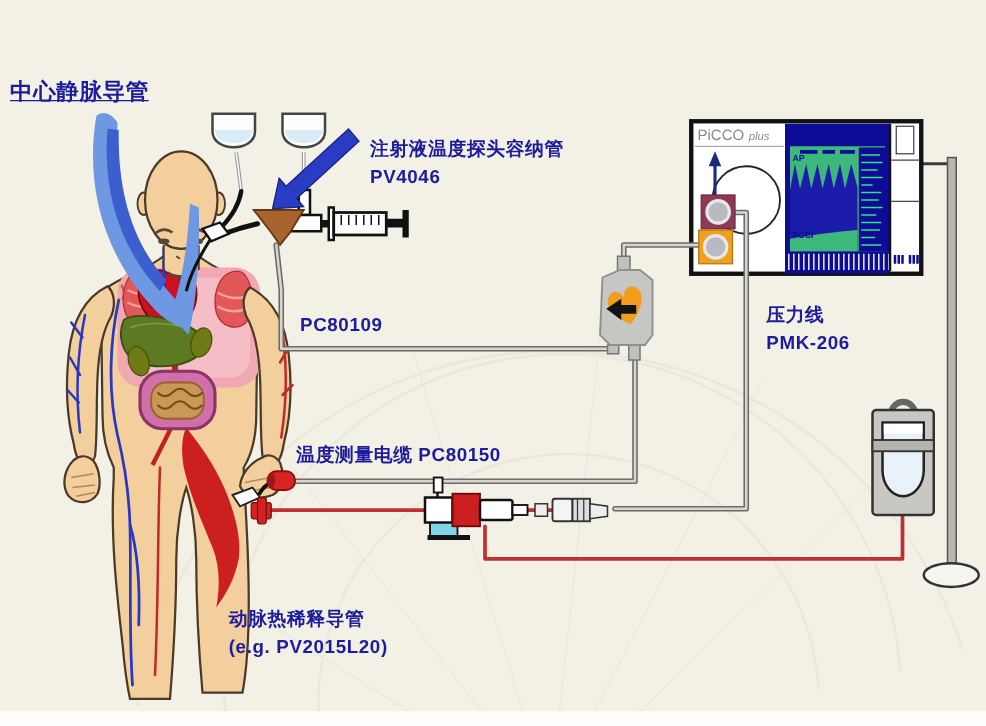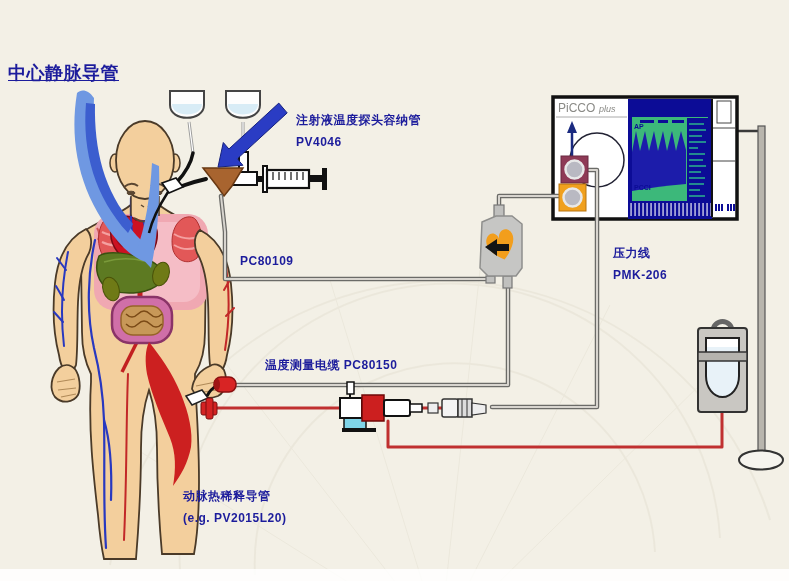--- a/index.html
+++ b/index.html
@@ -8,21 +8,21 @@
     width:789px;height:581px;
     background:#f3f0e6;
     overflow:hidden;
     font-family:"Liberation Sans","DejaVu Sans",sans-serif;
   }
   #art{position:absolute;left:0;top:0;}
   .lbl{
     position:absolute;
     color:#1c1c9c;
     font-weight:bold;
-    font-size:12px;
+    font-size:15px;
     line-height:22px;
     white-space:nowrap;
     letter-spacing:0.5px;
   }
   .lbl span{display:block;}
   .cable-outer{stroke:#6b6b68;stroke-width:4.5;fill:none;stroke-linejoin:round;stroke-linecap:round;}
   .cable-inner{stroke:#d8d5cf;stroke-width:2;fill:none;stroke-linejoin:round;stroke-linecap:round;}
   .redline{stroke:#c03030;stroke-width:3;fill:none;stroke-linejoin:round;stroke-linecap:round;}
   text{font-family:"Liberation Sans","DejaVu Sans",sans-serif;}
 </style>
@@ -366,21 +366,21 @@
 
 <div class="lbl" style="left:296px; top:109px;">
   <span>注射液温度探头容纳管</span>
   <span>PV4046</span>
 </div>
 
 <div class="lbl" style="left:240px; top:250px;">
   <span>PC80109</span>
 </div>
 
-<div class="lbl" style="left:237px; top:354px;margin-left:28px;">
+<div class="lbl" style="left:237px; top:354px;">
   <span>温度测量电缆 PC80150</span>
 </div>
 
 <div class="lbl" style="left:598px; top:242px;margin-left:15px;">
   <span>压力线</span>
   <span>PMK-206</span>
 </div>
 
 
 <div class="lbl" style="left:183px; top:485px;">

